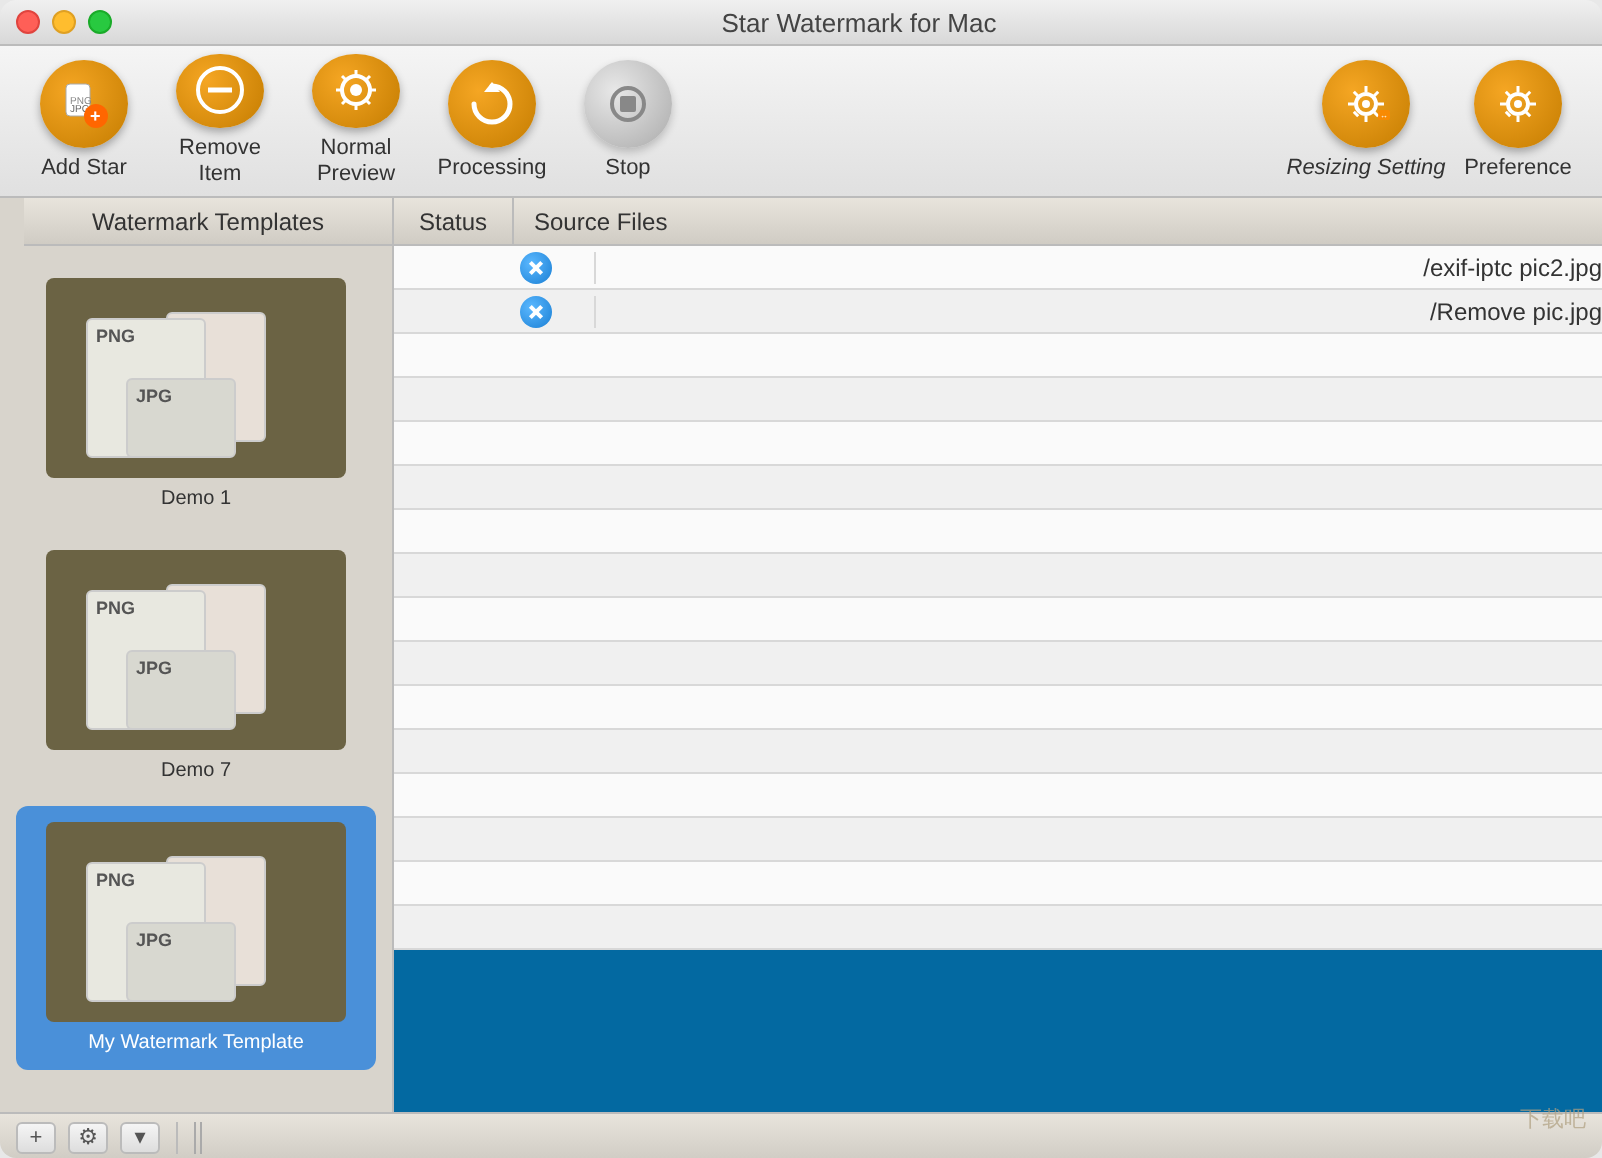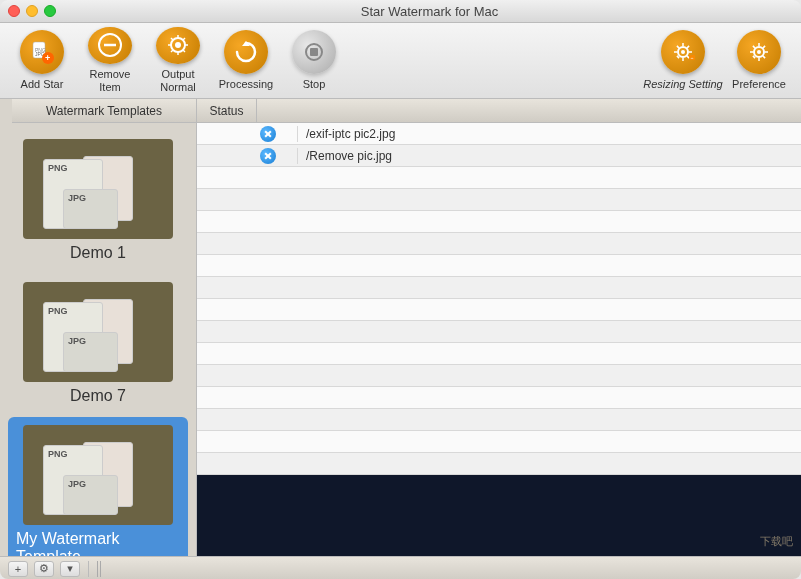--- a/index.html
+++ b/index.html
@@ -190,33 +190,34 @@
     .file-card.jpg {
       width: 55px;
       height: 40px;
       bottom: 0;
       left: 20px;
       background: #d8d8d0;
       z-index: 4;
     }
     .template-label {
       margin-top: 5px;
-      font-size: 16px;
+      font-size: 10px;
       color: #333;
     }
     .template-item.selected .template-label {
       color: white;
     }
 
     
     .right-panel {
       flex: 1;
       display: flex;
       flex-direction: column;
-      background: #0f172a;
+      background: #0369a1;
+      text-align: right;
     }
     .files-header {
       height: 24px;
       background: linear-gradient(to bottom, #e8e4dc, #d0ccc4);
       border-bottom: 1px solid #bbb;
       display: flex;
     }
     .files-col-status {
       width: 60px;
       border-right: 1px solid #bbb;
@@ -329,21 +330,21 @@
       height: 16px;
       background: repeating-linear-gradient(
         90deg,
         #aaa 0px, #aaa 1px,
         transparent 1px, transparent 3px
       );
       cursor: col-resize;
     }
     .watermark-logo {
       position: fixed;
-      bottom: 30px;
+      bottom: 12px;
       right: 8px;
       font-size: 11px;
       color: #b0a080;
       opacity: 0.7;
       font-family: Liberation Sans, sans-serif;
       margin-top: 48px;
     }
   </style>
 </head>
 <body>
@@ -391,21 +392,21 @@
         <line x1="13" y1="3" x2="13" y2="6" stroke="white" stroke-width="1.5"></line>
         <line x1="13" y1="20" x2="13" y2="23" stroke="white" stroke-width="1.5"></line>
         <line x1="3" y1="13" x2="6" y2="13" stroke="white" stroke-width="1.5"></line>
         <line x1="20" y1="13" x2="23" y2="13" stroke="white" stroke-width="1.5"></line>
         <path d="M6 6 L8 8" stroke="white" stroke-width="1.5"></path>
         <path d="M18 18 L20 20" stroke="white" stroke-width="1.5"></path>
         <path d="M20 6 L18 8" stroke="white" stroke-width="1.5"></path>
         <path d="M6 20 L8 18" stroke="white" stroke-width="1.5"></path>
       </svg>
     </div>
-    <span class="btn-label">Output Normal</span>
+    <span class="btn-label">Normal Preview</span>
   </div>
 
   <div class="toolbar-btn">
     <div class="icon-circle">
       <svg class="icon-svg" viewBox="0 0 26 26">
         <path d="M13 4 A9 9 0 1 1 4 13" fill="none" stroke="white" stroke-width="2.5" stroke-linecap="round"></path>
         <polygon points="13,2 17,7 9,7" fill="white"></polygon>
       </svg>
     </div>
     <span class="btn-label">Processing</span>
@@ -486,20 +487,21 @@
         </div>
         <span class="template-label">My Watermark Template</span>
       </div>
 
     </div>
   </div>
 
   <div class="right-panel">
     <div class="files-header">
       <div class="files-col-status">Status</div>
+      <div class="files-col-source">Source Files</div>
     </div>
     <div class="files-list">
 
       <div class="file-row">
         <div class="file-status-cell">
           <div class="status-icon">
             <div class="status-icon-x"></div>
           </div>
         </div>
         <div class="file-path-cell">/exif-iptc pic2.jpg</div>

